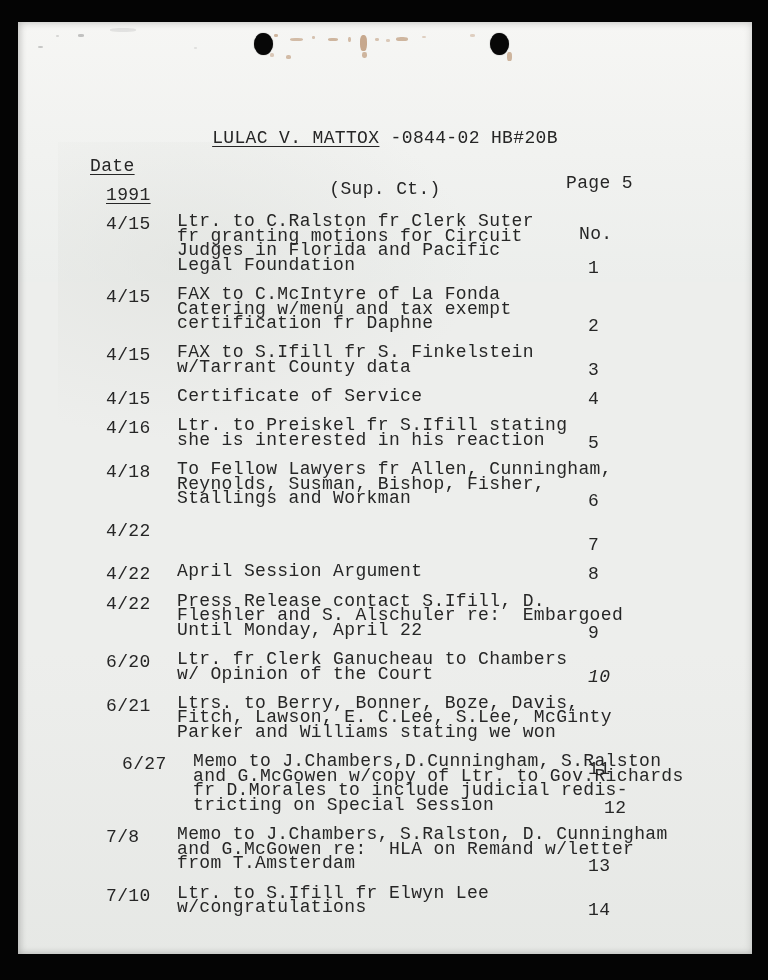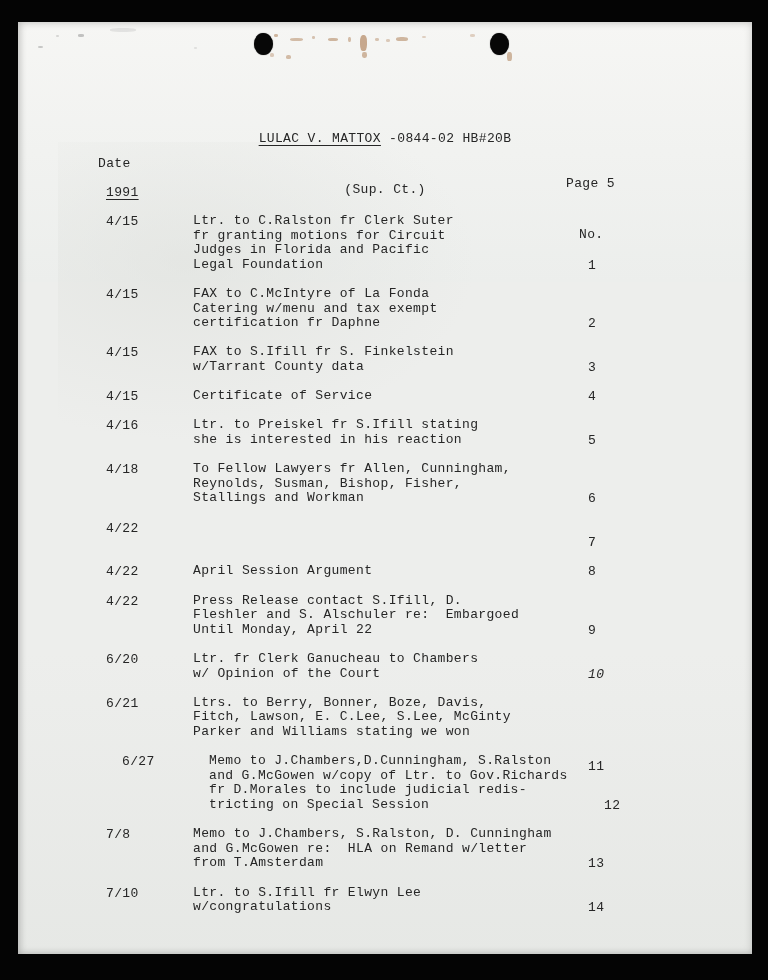--- a/index.html
+++ b/index.html
@@ -78,21 +78,21 @@
     border-radius: 35%;
   }
 
   
   #typed-content {
     position: absolute;
     left: 0; top: 0;
     width: 734px;
     height: 932px;
     color: #262626;
-    font-size: 13px;
+    font-size: 18px;
     letter-spacing: 0.35px;
   }
 
   
   #title-block {
     position: absolute;
     left: 0; top: 74px;
     width: 734px;
     text-align: center;
     line-height: 17px;
@@ -101,22 +101,23 @@
   #case-title-line { display: block; }
   #case-name {
     text-decoration: underline;
     text-underline-offset: 2.5px;
   }
   #court-line { display: block; }
 
   
   #date-header {
     position: absolute;
-    left: 80px;
+    left: 72px;
     top: 134px;
+    text-decoration: underline;
     text-underline-offset: 2.5px;
   }
   #year-header {
     position: absolute;
     left: 88px;
     top: 163px;
     text-decoration: underline;
     text-underline-offset: 2.5px;
   }
   #page-no-header {
@@ -143,21 +144,21 @@
     width: 734px;
   }
   .entry-date {
     position: absolute;
     left: 88px;
     top: 0;
     white-space: pre;
   }
   .entry-description {
     position: absolute;
-    left: 175px;
+    left: 159px;
     top: 0;
     width: 400px;
     line-height: 14.6px;
     white-space: pre;
   }
   .entry-number {
     position: absolute;
     left: 570px;
     white-space: pre;
   }

